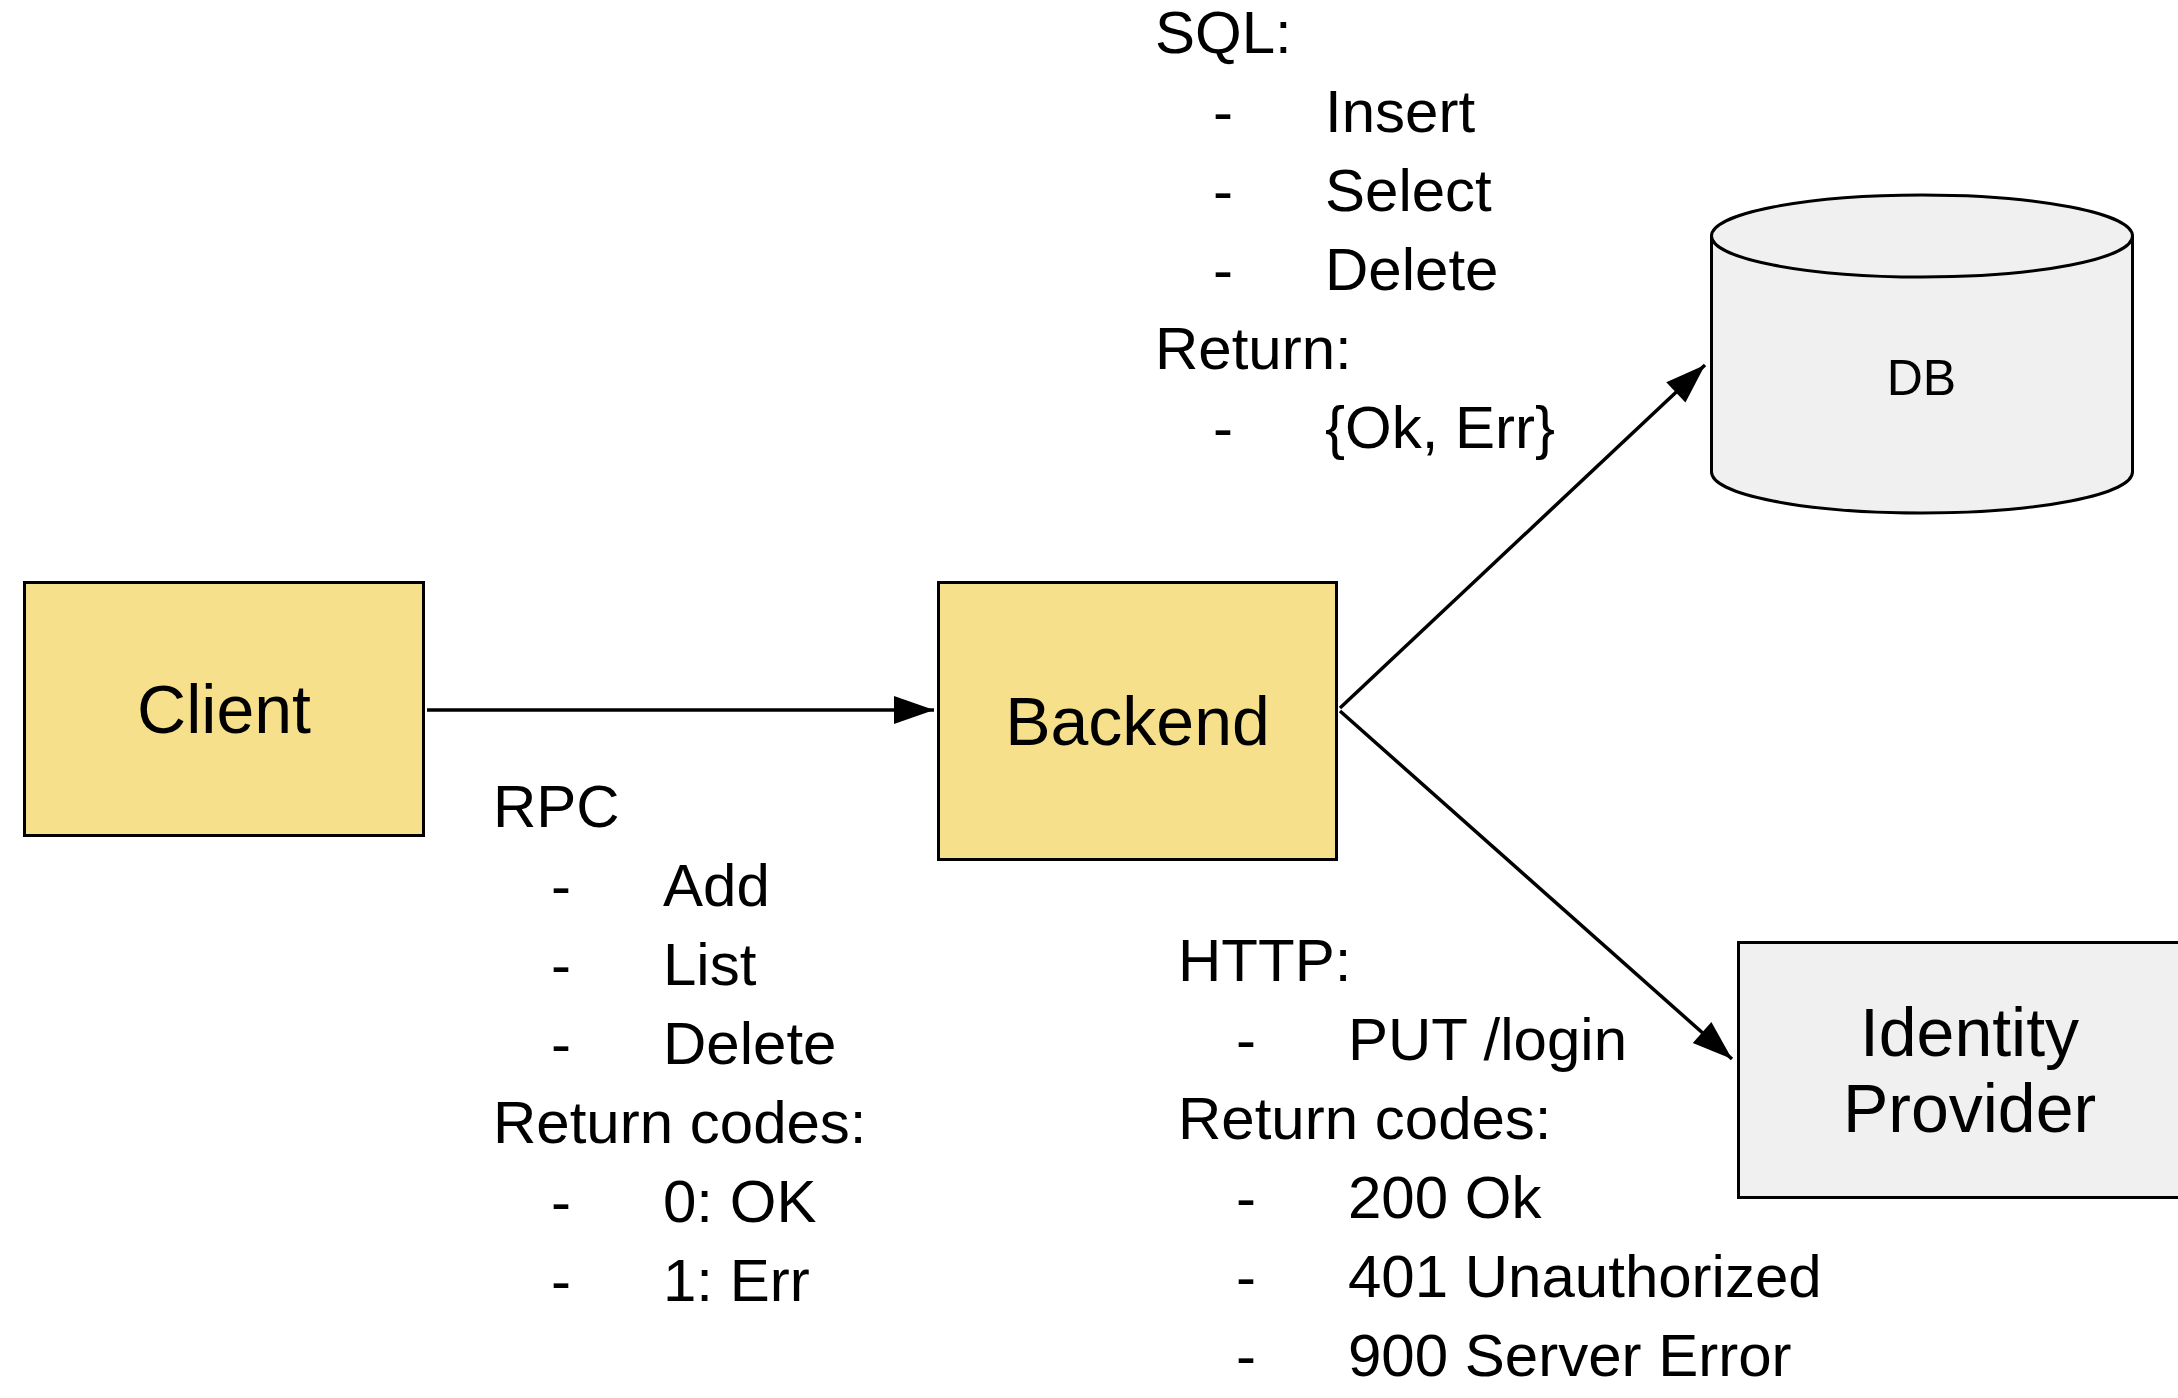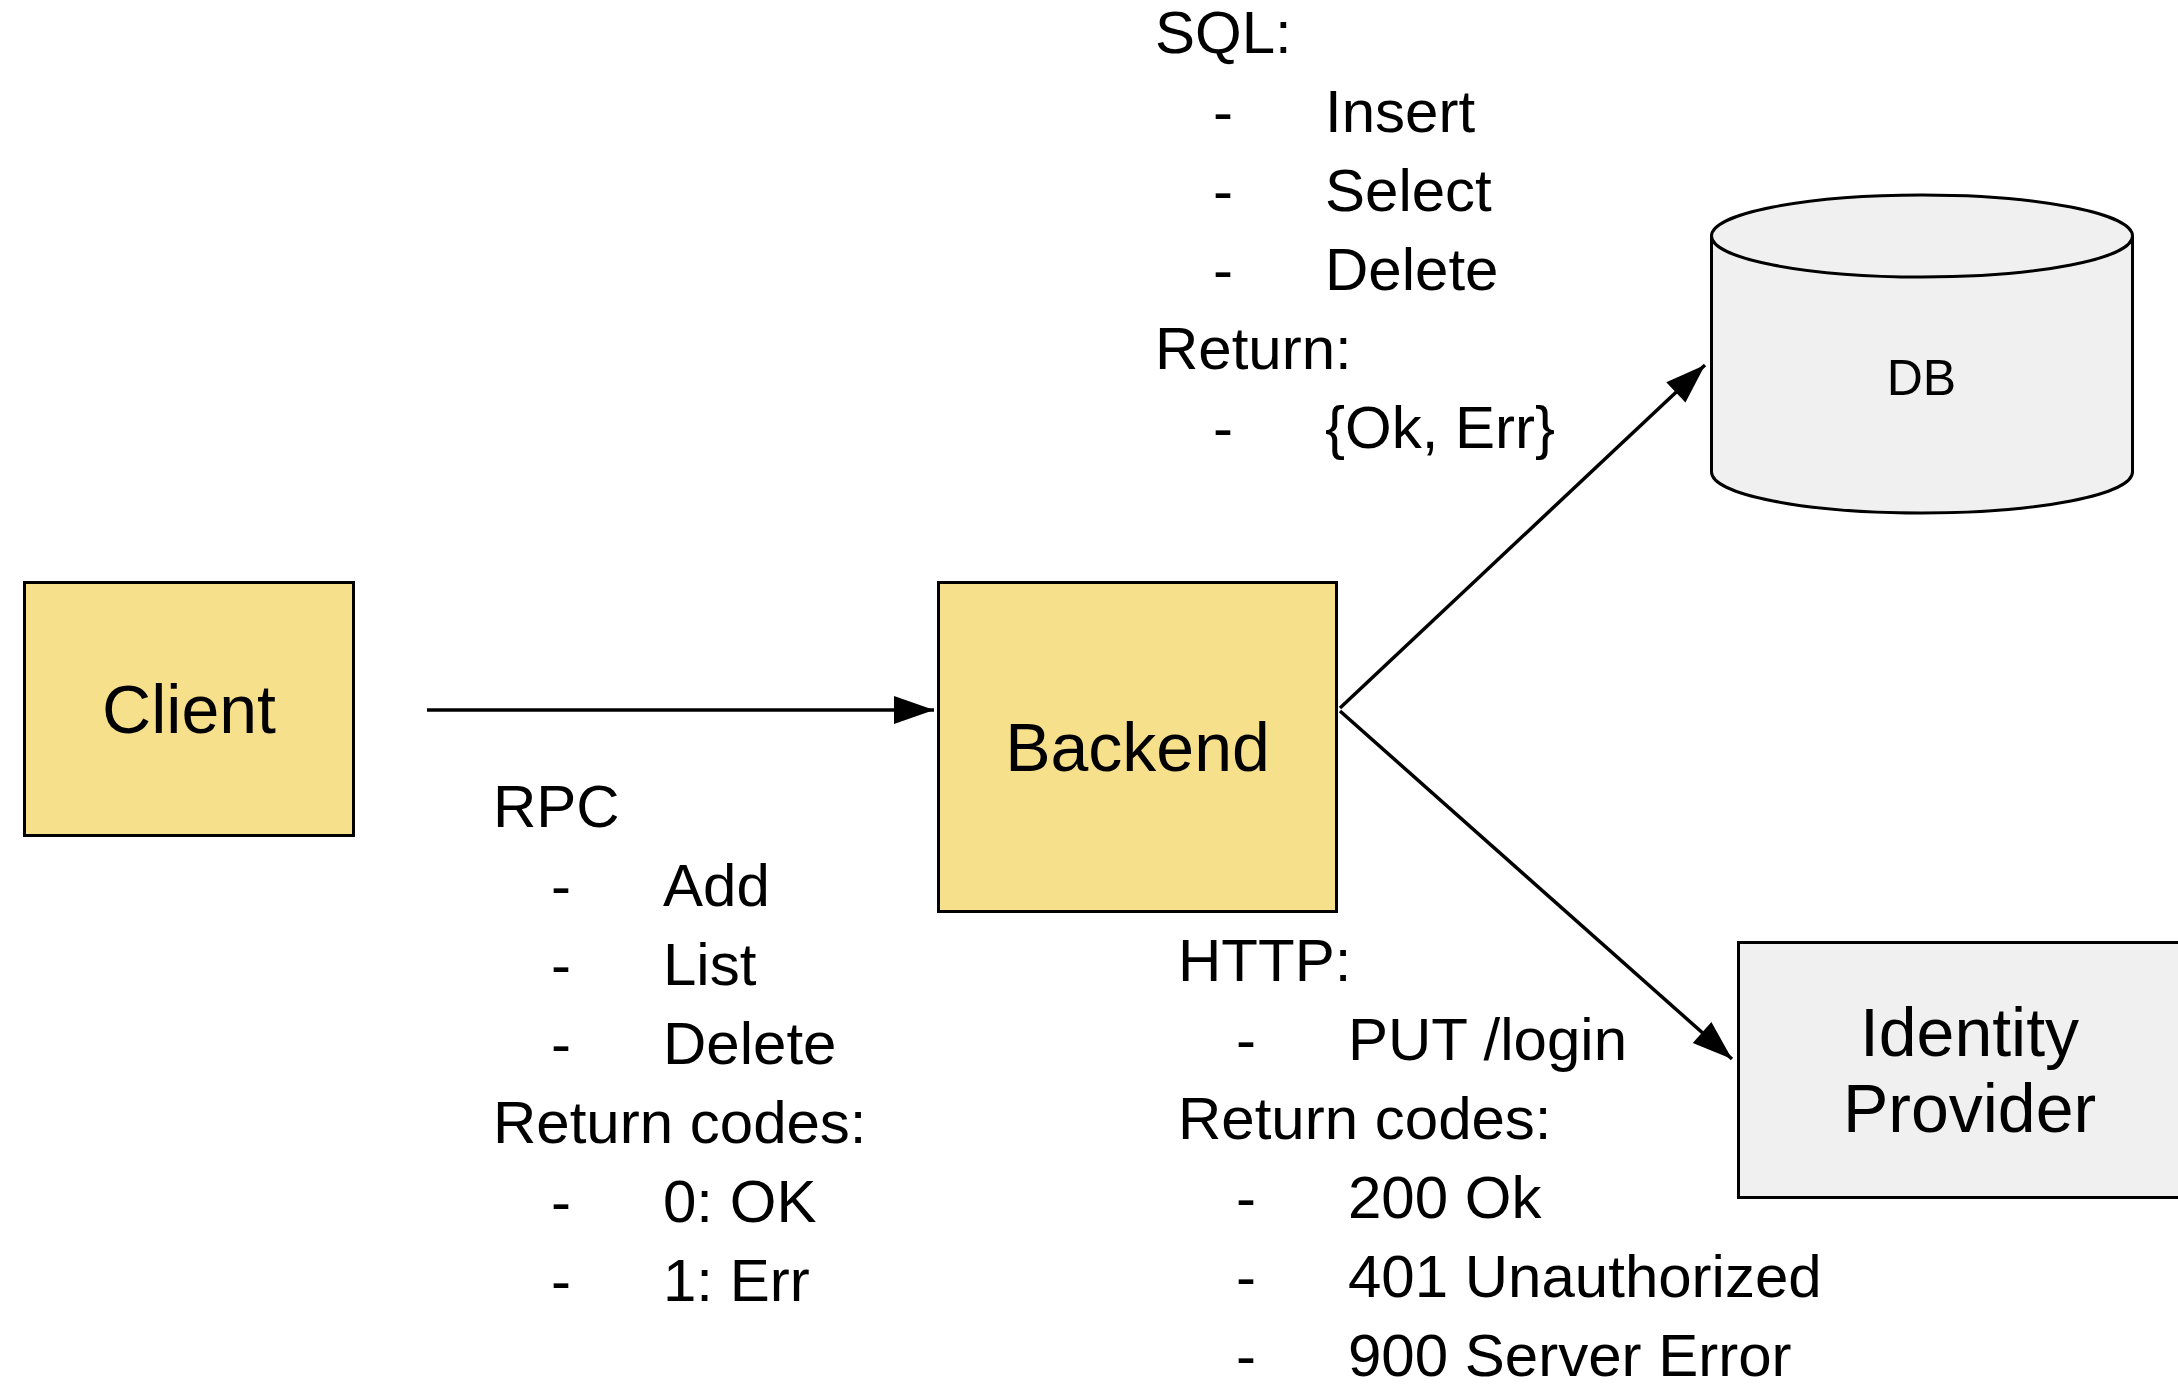--- a/index.html
+++ b/index.html
@@ -40,22 +40,22 @@
     flex-direction: column;
     align-items: center;
     justify-content: center;
     text-align: center;
     font-size: 68px;
     line-height: 76px;
   }
   .yellow { background: var(--node-fill-yellow); }
   .gray   { background: var(--node-fill-gray); }
 
-  #client  { left: 23px;   top: 581px; width: 332px; height: 256px; }
-  #backend { left: 937px;  top: 581px; width: 401px; height: 332px; }
+  #client  { left: 23px;   top: 581px; width: 402px; height: 256px; }
+  #backend { left: 937px;  top: 581px; width: 401px; height: 280px; }
   #idp     { left: 1737px; top: 941px; width: 465px; height: 258px; }
 
   .dblabel {
     position: absolute;
     left: 1711px; top: 347px;
     width: 421px; height: 62px;
     line-height: 62px;
     text-align: center;
     font-size: 50px;
   }

